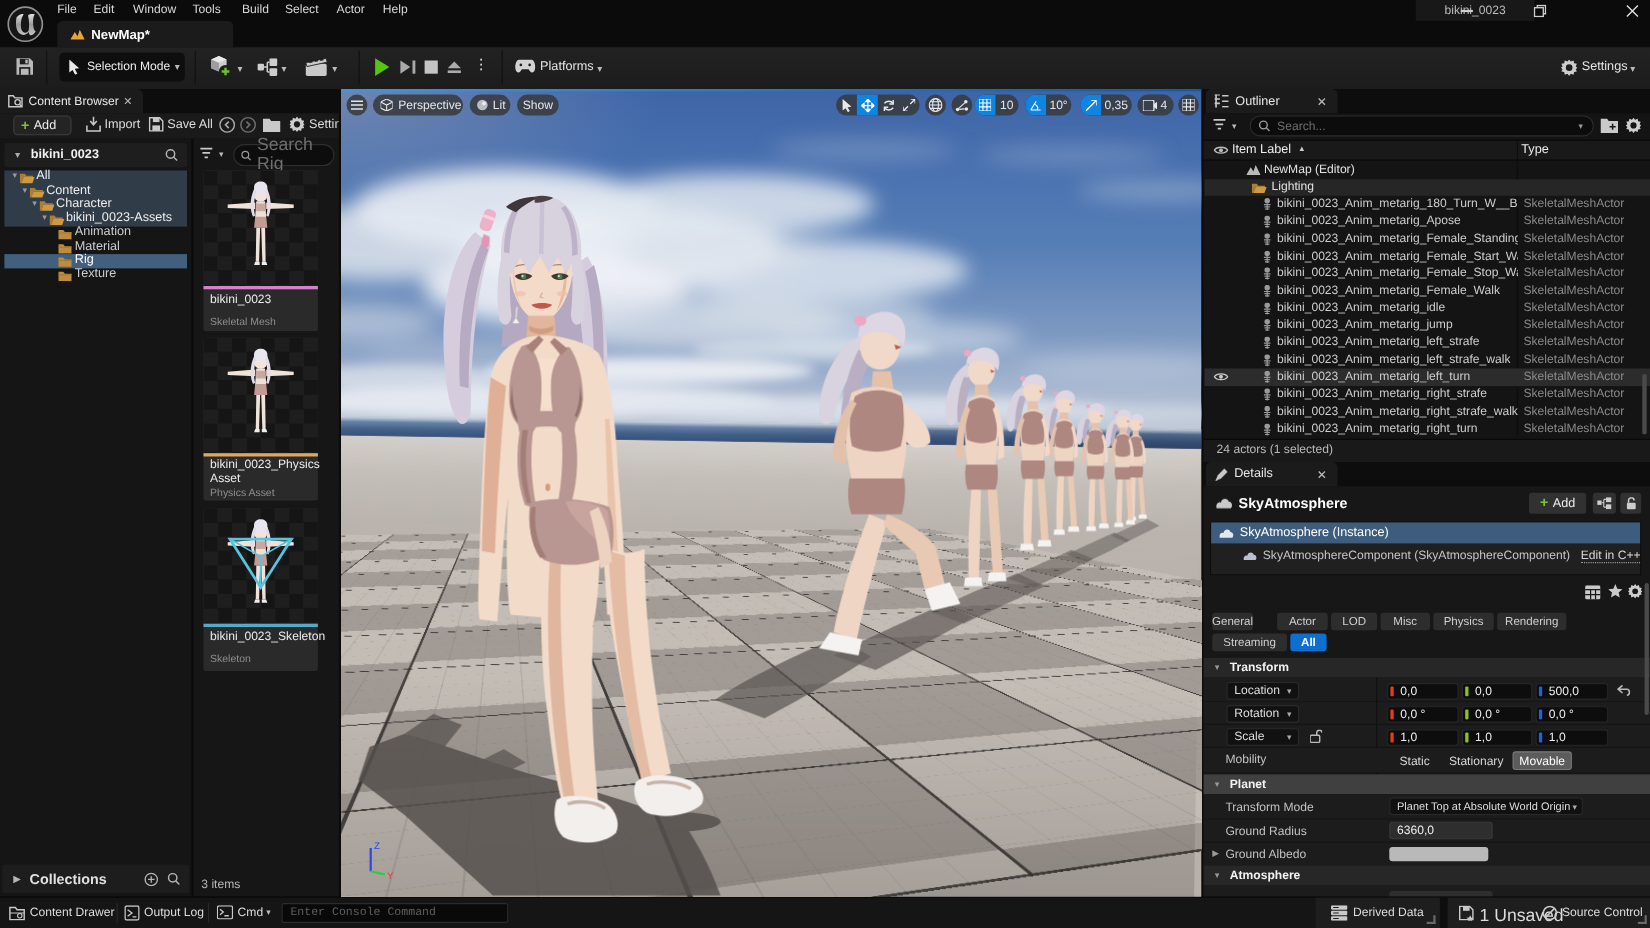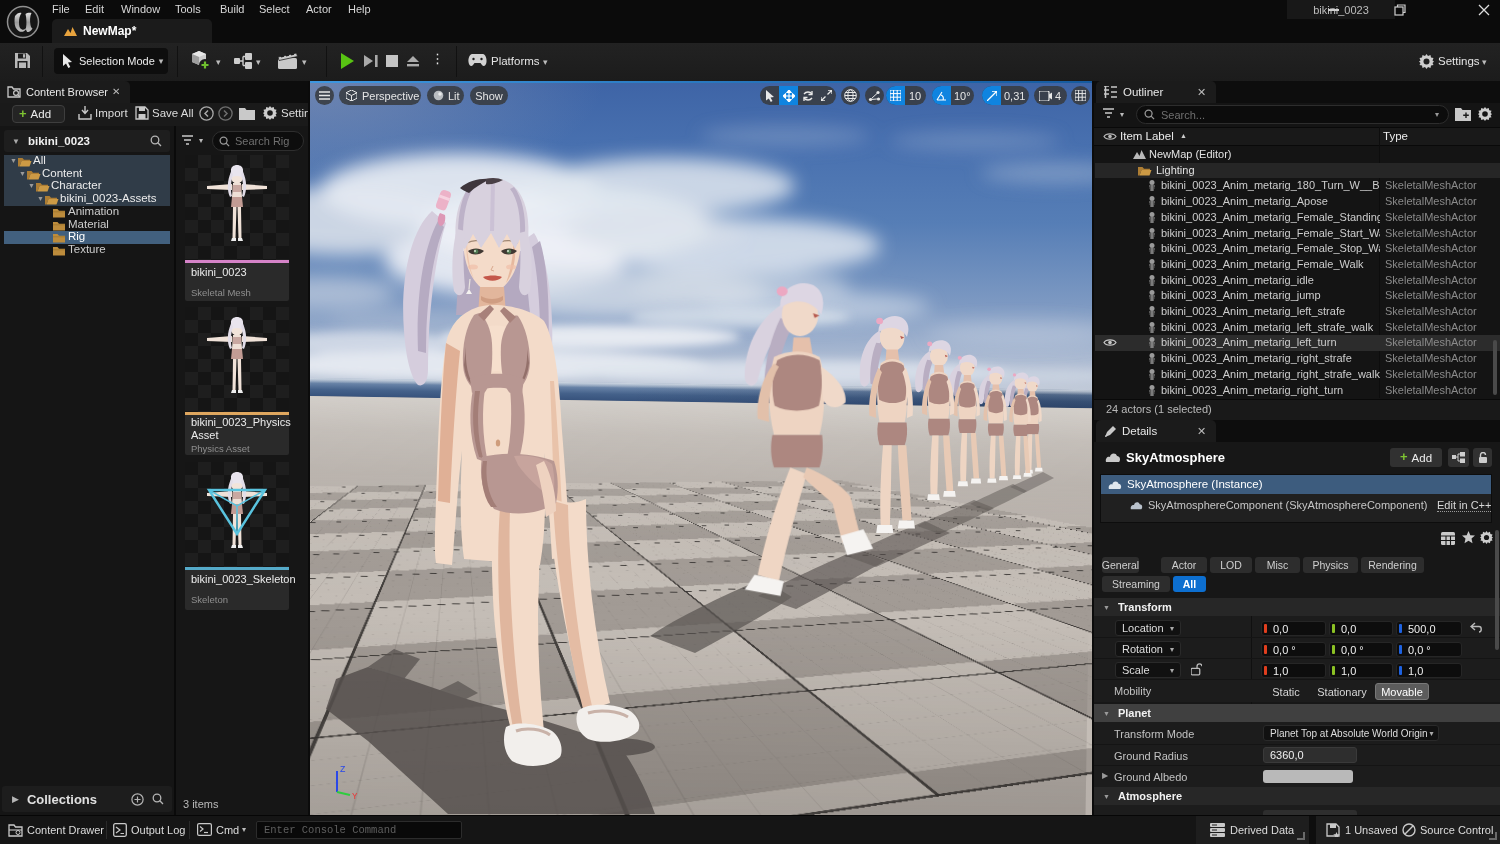--- a/index.html
+++ b/index.html
@@ -274,21 +274,21 @@
    <svg width="14" height="12" viewBox="0 0 14 12">
         <path d="M0 1 H11 M2 5 H9 M4 9 H7" stroke="#c9c9c9" stroke-width="1.6"></path>
       </svg>
  </div>
  <div class="a" style="left:199px;top:55px;color:#bbb;font-size:8px">▾</div>
  <div class="a fx" style="left:212px;top:50px;width:92px;height:20px;background:#0d0d0d;border:1px solid #2e2e2e;border-radius:10px">
    <svg style="margin-left:6px" width="11" height="11" viewBox="0 0 12 12">
         <circle cx="5" cy="5" r="3.8" fill="none" stroke="#999" stroke-width="1.4"></circle>
         <path d="M7.8 7.8 L11 11" stroke="#999" stroke-width="1.4"></path>
       </svg>
-   <span style="color:#6f6f6f;font-size:11px;margin-left:5px">Search Rig</span>
+   <span style="color:#6f6f6f;font-size:16px;margin-left:5px">Search Rig</span>
  </div>
  <div id="cards">
   <div class="card" style="top:74px;height:146px">
    <div class="thumb"><svg width="104" height="105" viewBox="0 0 104 105">
             <use href="#tpose"></use>
           </svg></div>
    <div class="a" style="left:0;top:105px;width:104px;height:2.5px;background:#d583c8"></div>
    <div class="cname" style="top:111px">bikini_0023</div>
    <div class="ctype" style="top:132px">Skeletal Mesh</div>
   </div>
@@ -636,21 +636,21 @@
           </svg>
         </span>
    <span style="margin-left:3px">10°</span>
   </div>
   <div class="pill a" style="left:672px;top:5px;width:47px;overflow:hidden">
    <span class="fx" style="width:19px;height:19px;background:#0f84e0;justify-content:center">
           <svg width="10" height="10" viewBox="0 0 10 10">
             <path d="M0 10 L10 0 M10 0 H5 M10 0 V5" stroke="#fff" stroke-width="1.3" fill="none"></path>
           </svg>
         </span>
-   <span style="margin-left:3px">0,31</span>
+   <span style="margin-left:3px">0,35</span>
   </div>
   <div class="pill a" style="left:724px;top:5px;width:33px;padding-left:5px">
         <svg width="13" height="10" viewBox="0 0 13 10">
           <rect x="0" y="0" width="10" height="10" rx="1.5" fill="none" stroke="#e8e8e8" stroke-width="1.2"></rect>
           <path d="M10 3.5 L13 1.5 V8.5 L10 6.5" fill="#e8e8e8"></path>
         </svg>
         <span style="margin-left:3px">4</span>
       </div>
   <div class="pill a" style="left:761px;top:5px;width:19px;justify-content:center">
         <svg width="11" height="11" viewBox="0 0 11 11">
@@ -1023,20 +1023,20 @@
       <rect x="0" y="10" width="15" height="4" rx="1" fill="#c9c9c9"></rect>
       <path d="M2 2 H7 M2 7 H7 M2 12 H7" stroke="#1e1e1e" stroke-width="1"></path>
     </svg>
  <div class="a" style="left:1230px;top:8px;font-size:11px;color:#dcdcdc">Derived Data</div>
  <div class="a" style="left:1297px;top:16px;width:8px;height:8px;border-right:2px solid #6a6a6a;border-bottom:2px solid #6a6a6a"></div>
  <svg class="a" style="left:1326px;top:7px" width="14" height="14" viewBox="0 0 14 14">
       <path d="M1 1 H10 L13 4 V13 H1 Z" fill="none" stroke="#c9c9c9" stroke-width="1.3"></path>
       <rect x="4" y="1" width="6" height="4" fill="#c9c9c9"></rect>
       <path d="M10.5 9 L11.5 11.2 L13.8 11.3 L12 12.8 L12.6 15 L10.5 13.8 L8.4 15 L9 12.8 L7.2 11.3 L9.5 11.2 Z" fill="#c9c9c9"></path>
     </svg>
- <div class="a" style="left:1345px;top:8px;font-size:11px;color:#dcdcdc">1 Unsaved</div>
+ <div class="a" style="left:1345px;top:8px;font-size:16px;color:#dcdcdc">1 Unsaved</div>
  <svg class="a" style="left:1402px;top:7px" width="14" height="14" viewBox="0 0 14 14">
       <circle cx="7" cy="7" r="6" fill="none" stroke="#c9c9c9" stroke-width="1.4"></circle>
       <path d="M2.8 11.2 L11.2 2.8" stroke="#c9c9c9" stroke-width="1.4"></path>
     </svg>
  <div class="a" style="left:1420px;top:8px;font-size:11px;color:#dcdcdc">Source Control</div>
  <div class="a" style="left:1489px;top:16px;width:8px;height:8px;border-right:2px solid #6a6a6a;border-bottom:2px solid #6a6a6a"></div>
 </div>
 
 </body></html>

